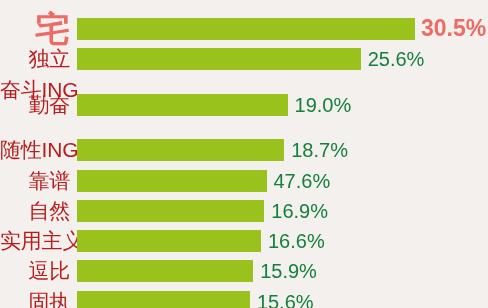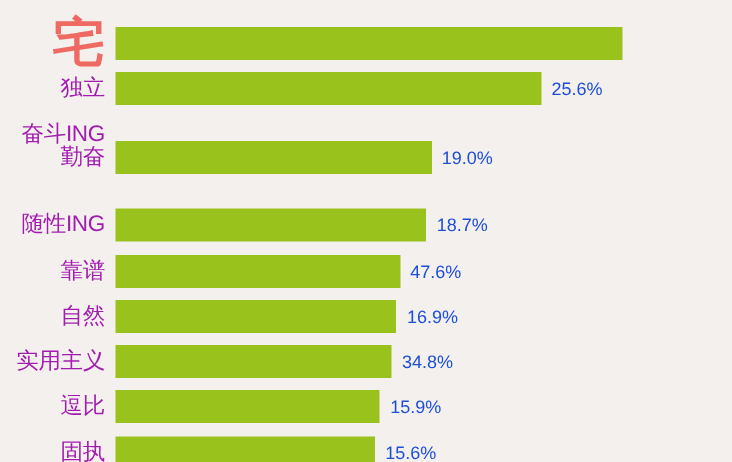--- a/index.html
+++ b/index.html
@@ -25,22 +25,22 @@
     width: 488px;
     height: 22px;
     display: flex;
     align-items: center;
   }
   .cat-label {
     position: absolute;
     left: 0;
     width: 70px;
     text-align: right;
-    font-size: 15px;
-    color: #a21caf;
+    font-size: 21px;
+    color: #b91c1c;
     line-height: 22px;
     white-space: nowrap;
     letter-spacing: -0.2px;
   }
   .row.highlight .cat-label {
     font-size: 35px;
     font-weight: bold;
     color: #ef6a63;
     line-height: 22px;
     letter-spacing: 0;
@@ -59,39 +59,40 @@
     left: 0;
     top: 0;
     height: 22px;
     background: #9ac21c;
   }
   .val-label {
     position: absolute;
     top: 0;
     height: 22px;
     line-height: 22px;
-    font-size: 12px;
-    color: #1d4ed8;
+    font-size: 20px;
+    color: #15803d;
     white-space: nowrap;
   }
   .row.highlight .val-label {
     font-size: 23px;
     font-weight: bold;
     color: #ef6a63;
     line-height: 22px;
   }
 </style>
 </head>
 <body>
 
 <div id="chart" style="background: rgb(244, 240, 238);">
     <div class="row highlight" style="top: 18px;">
       <div class="cat-label" style="top: -9px; height: 40px; line-height: 40px;">宅</div>
       <div class="bar-track">
         <div class="bar" style="width: 338px; height: 22px; background: rgb(154, 194, 28);"></div>
+        <div class="val-label" style="left: 344px; top: -1px;">30.5%</div>
       </div>
     </div>
     <div class="row" style="top: 48.3px;">
       <div class="cat-label">独立</div>
       <div class="bar-track">
         <div class="bar" style="width: 283.698px; height: 22px; background: rgb(154, 194, 28);"></div>
         <div class="val-label" style="left: 290.698px;">25.6%</div>
       </div>
     </div>
     <div class="row" style="top: 78.6px;">
@@ -122,21 +123,21 @@
       <div class="cat-label">自然</div>
       <div class="bar-track">
         <div class="bar" style="width: 187.285px; height: 22px; background: rgb(154, 194, 28);"></div>
         <div class="val-label" style="left: 194.285px;">16.9%</div>
       </div>
     </div>
     <div class="row" style="top: 230.1px; padding-left: 12px;">
       <div class="cat-label">实用主义</div>
       <div class="bar-track">
         <div class="bar" style="width: 183.961px; height: 22px; background: rgb(154, 194, 28);"></div>
-        <div class="val-label" style="left: 190.961px;">34.8%</div>
+        <div class="val-label" style="left: 190.961px;">16.6%</div>
       </div>
     </div>
     <div class="row" style="top: 260.4px;">
       <div class="cat-label">逗比</div>
       <div class="bar-track">
         <div class="bar" style="width: 176.203px; height: 22px; background: rgb(154, 194, 28);"></div>
         <div class="val-label" style="left: 183.203px;">15.9%</div>
       </div>
     </div>
     <div class="row" style="top: 290.7px;">

